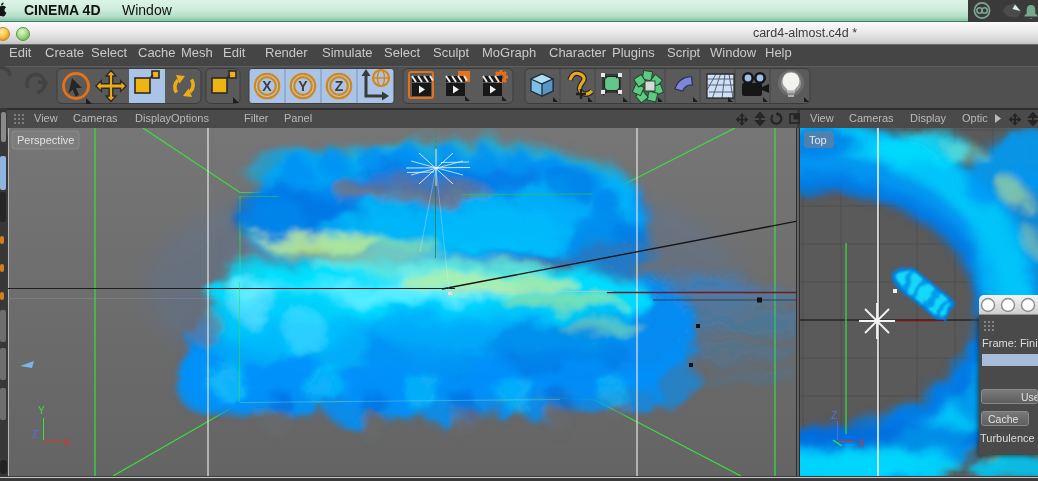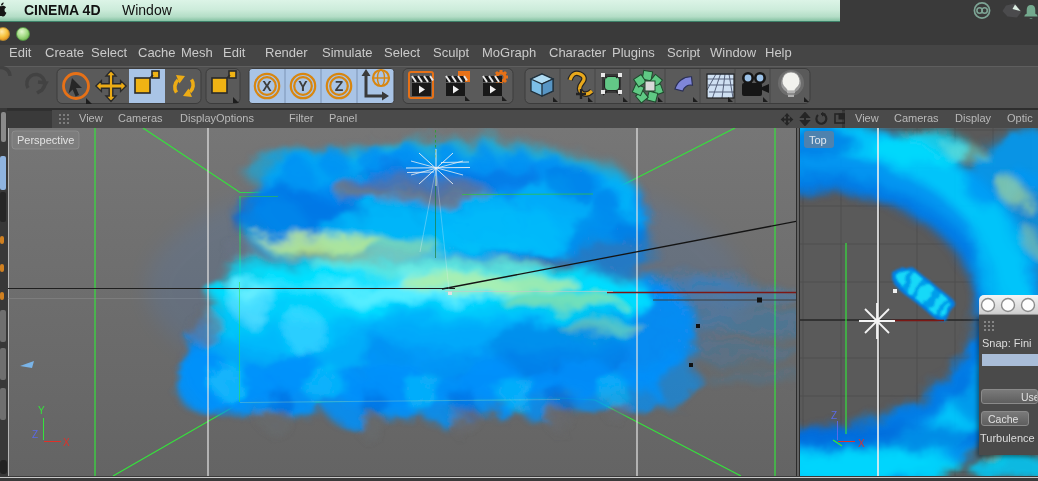--- a/index.html
+++ b/index.html
@@ -1,38 +1,38 @@
 <!DOCTYPE html>
 <html><head>
 <meta charset="utf-8">
 <style>
   html,body{margin:0;padding:0;background:#000;}
   #page{position:relative;width:1038px;height:481px;overflow:hidden;
         font-family:"Liberation Sans",sans-serif;background:#3a3a3a;}
   .abs{position:absolute;}
   
-  #macbar{left:0;top:0;width:840px;height:21px;
+  #macbar{left:0;top:0;width:968px;height:21px;
     background:linear-gradient(#dcf4e7 0%,#cdecdb 45%,#b3ddc6 80%,#8cc5a8 97%);
     border-bottom:1px solid #3d8169;}
   #macbar .t{position:absolute;top:2px;font-size:14px;color:#111;}
   
   #titlebar{left:0;top:22px;width:1038px;height:22px;
     background:linear-gradient(#fbfbfb 0%,#ededed 40%,#d3d3d3 85%,#c3c3c3 100%);
     border-bottom:1px solid #6d6d6d;}
   #titlebar .title{position:absolute;left:680px;width:250px;top:4px;text-align:center;
     font-size:12.5px;color:#3c3c3c;}
   .tl{position:absolute;border-radius:50%;width:12px;height:12px;top:27px;}
   
   #menubar{left:0;top:45px;width:1038px;height:21px;background:#454545;}
   #menubar span{position:absolute;top:0;font-size:13px;color:#cacaca;}
   
   #toolbar{left:0;top:66px;width:1038px;height:42px;background:#505050;
     border-top:1px solid #5e5e5e;border-bottom:2px solid #303030;}
   
-  .vpmenu{top:110px;height:25px;background:#4a4a4a;margin-left:45px;}
+  .vpmenu{top:110px;height:25px;background:#4a4a4a;}
   .vpmenu span{position:absolute;top:2px;font-size:11px;color:#b9b9b9;}
   
   #bottomstrip{left:0;top:477px;width:1038px;height:4px;background:#3a3a3a;border-top:1px solid #c8c8c8;}
   
   #dialog{left:979px;top:295px;width:59px;height:163px;z-index:30;}
   #dlgtitle{position:absolute;left:0;top:0;width:59px;height:19px;border-top-left-radius:5px;
     background:linear-gradient(#f4f4f4,#cfcfcf);border-bottom:1px solid #9a9a9a;}
   #dlgbody{position:absolute;left:0;top:20px;width:59px;height:140px;background:#4a4a4a;
     box-shadow:-2px 2px 4px rgba(0,0,0,0.4);}
   .dlgbtn{position:absolute;height:15px;background:linear-gradient(#7a7a7a,#5e5e5e);
@@ -55,20 +55,23 @@
       <circle cx="17" cy="10.5" r="7.6" fill="none" stroke="#7da595" stroke-width="1.7"></circle>
       <circle cx="14.6" cy="10.5" r="2.7" fill="none" stroke="#7da595" stroke-width="1.6"></circle>
       <circle cx="19.6" cy="10.5" r="2.7" fill="none" stroke="#7da595" stroke-width="1.6"></circle>
       <path d="M41 5.5 L50 3.5 L56.5 11.5 L52 17.5 L42.5 16.5 L37.5 11 z" fill="#4b4b4d"></path>
       <path d="M50 4.5 L55.5 11 L47.5 9 z" fill="#dcede2"></path>
       <path d="M66 5 q4.3 0 4.3 5.2 l0 3.6 q2.4 .4 2.4 2.7 l-13.4 0 q0 -2.3 2.4 -2.7 l0 -3.6 q0 -5.2 4.3 -5.2z" fill="#74a98e"></path>
       <path d="M64.2 18 q1.8 1.6 3.6 0 z" fill="#74a98e"></path>
     </svg>
   </div>
 
+  <div class="abs" id="titlebar">
+    <div class="title">card4-almost.c4d *</div>
+  </div>
   <div class="tl" style="left:-4px;background:radial-gradient(circle at 40% 30%,#ffe9a8,#f7c644 45%,#e89b24 75%,#c87f1e);border:1px solid #b5882f;"></div>
   <div class="tl" style="left:16px;background:radial-gradient(circle at 40% 30%,#e2f7cf,#a8dd8a 45%,#7cc05c 75%,#5d9f44);border:1px solid #549544;"></div>
 
   <div class="abs" id="menubar">
     <span style="left:9px">Edit</span>
     <span style="left:45px">Create</span>
     <span style="left:91px">Select</span>
     <span style="left:138px">Cache</span>
     <span style="left:181px">Mesh</span>
     <span style="left:223px">Edit</span>
@@ -653,21 +656,21 @@
             <circle cx="6" cy="2" r="1"></circle>
             <circle cx="10" cy="2" r="1"></circle>
         <circle cx="2" cy="6" r="1"></circle>
             <circle cx="6" cy="6" r="1"></circle>
             <circle cx="10" cy="6" r="1"></circle>
         <circle cx="2" cy="10" r="1"></circle>
             <circle cx="6" cy="10" r="1"></circle>
             <circle cx="10" cy="10" r="1"></circle>
       </g>
         </svg>
-      <div class="dlgtxt" style="left:3px;top:22px;">Snap: Fini</div>
+      <div class="dlgtxt" style="left:3px;top:22px;">Frame: Fini</div>
       <div class="abs" style="left:3px;top:39px;width:56px;height:12px;background:#a9bdd8;"></div>
       <div class="dlgbtn" style="left:2px;top:74px;width:57px;padding-left:39px;">Use&nbsp; Intel</div>
       <div class="dlgbtn" style="left:2px;top:96px;width:48px;">Cache</div>
       <div class="dlgtxt" style="left:1px;top:117px;">Turbulence</div>
     </div>
   </div>
 
   <div class="abs" id="bottomstrip"></div>
 </div>
 

